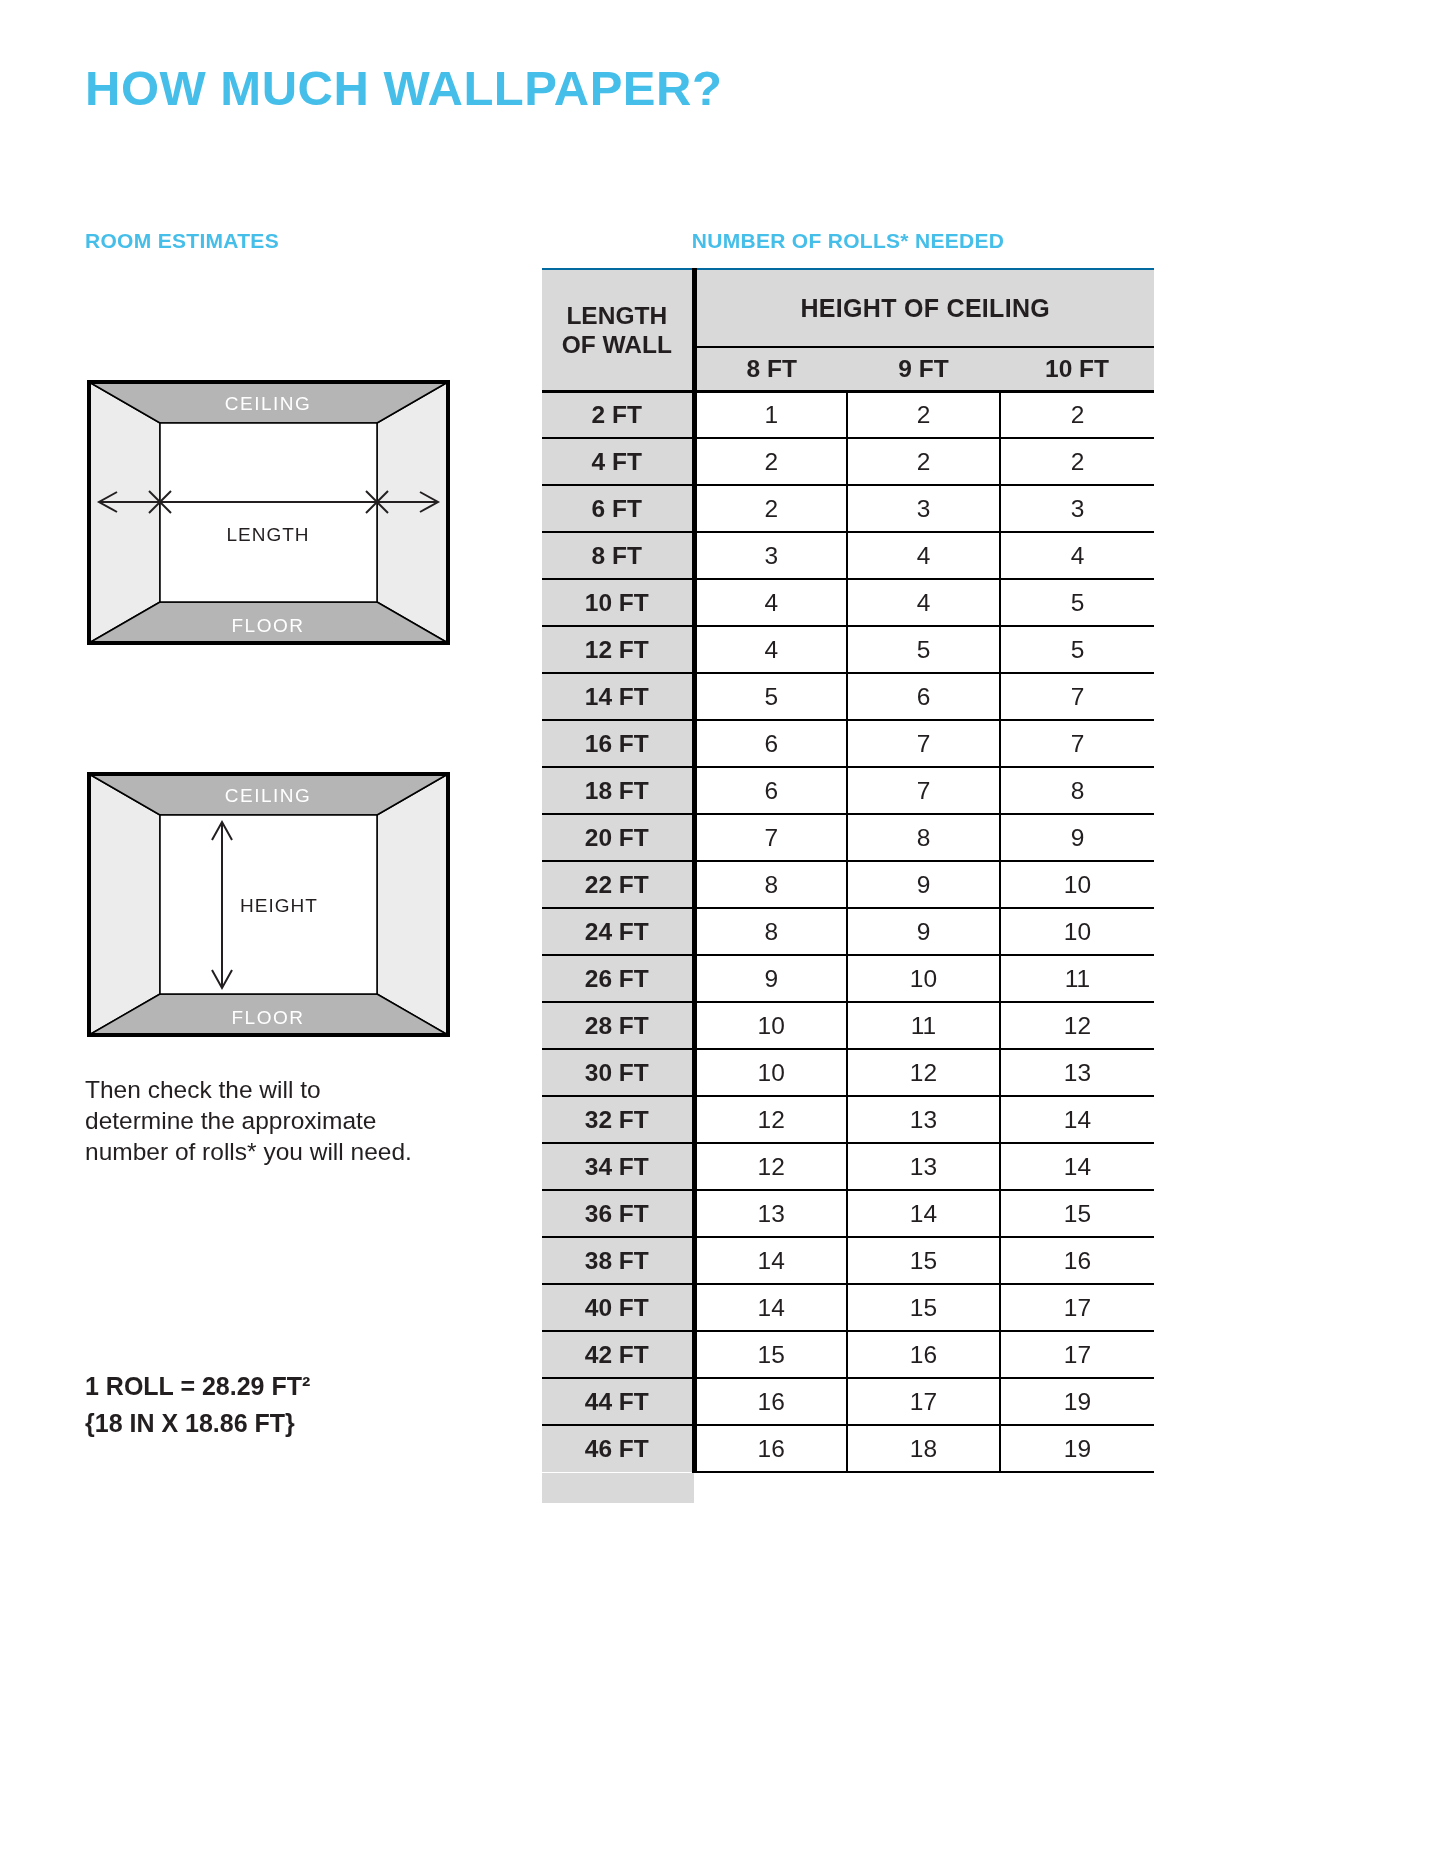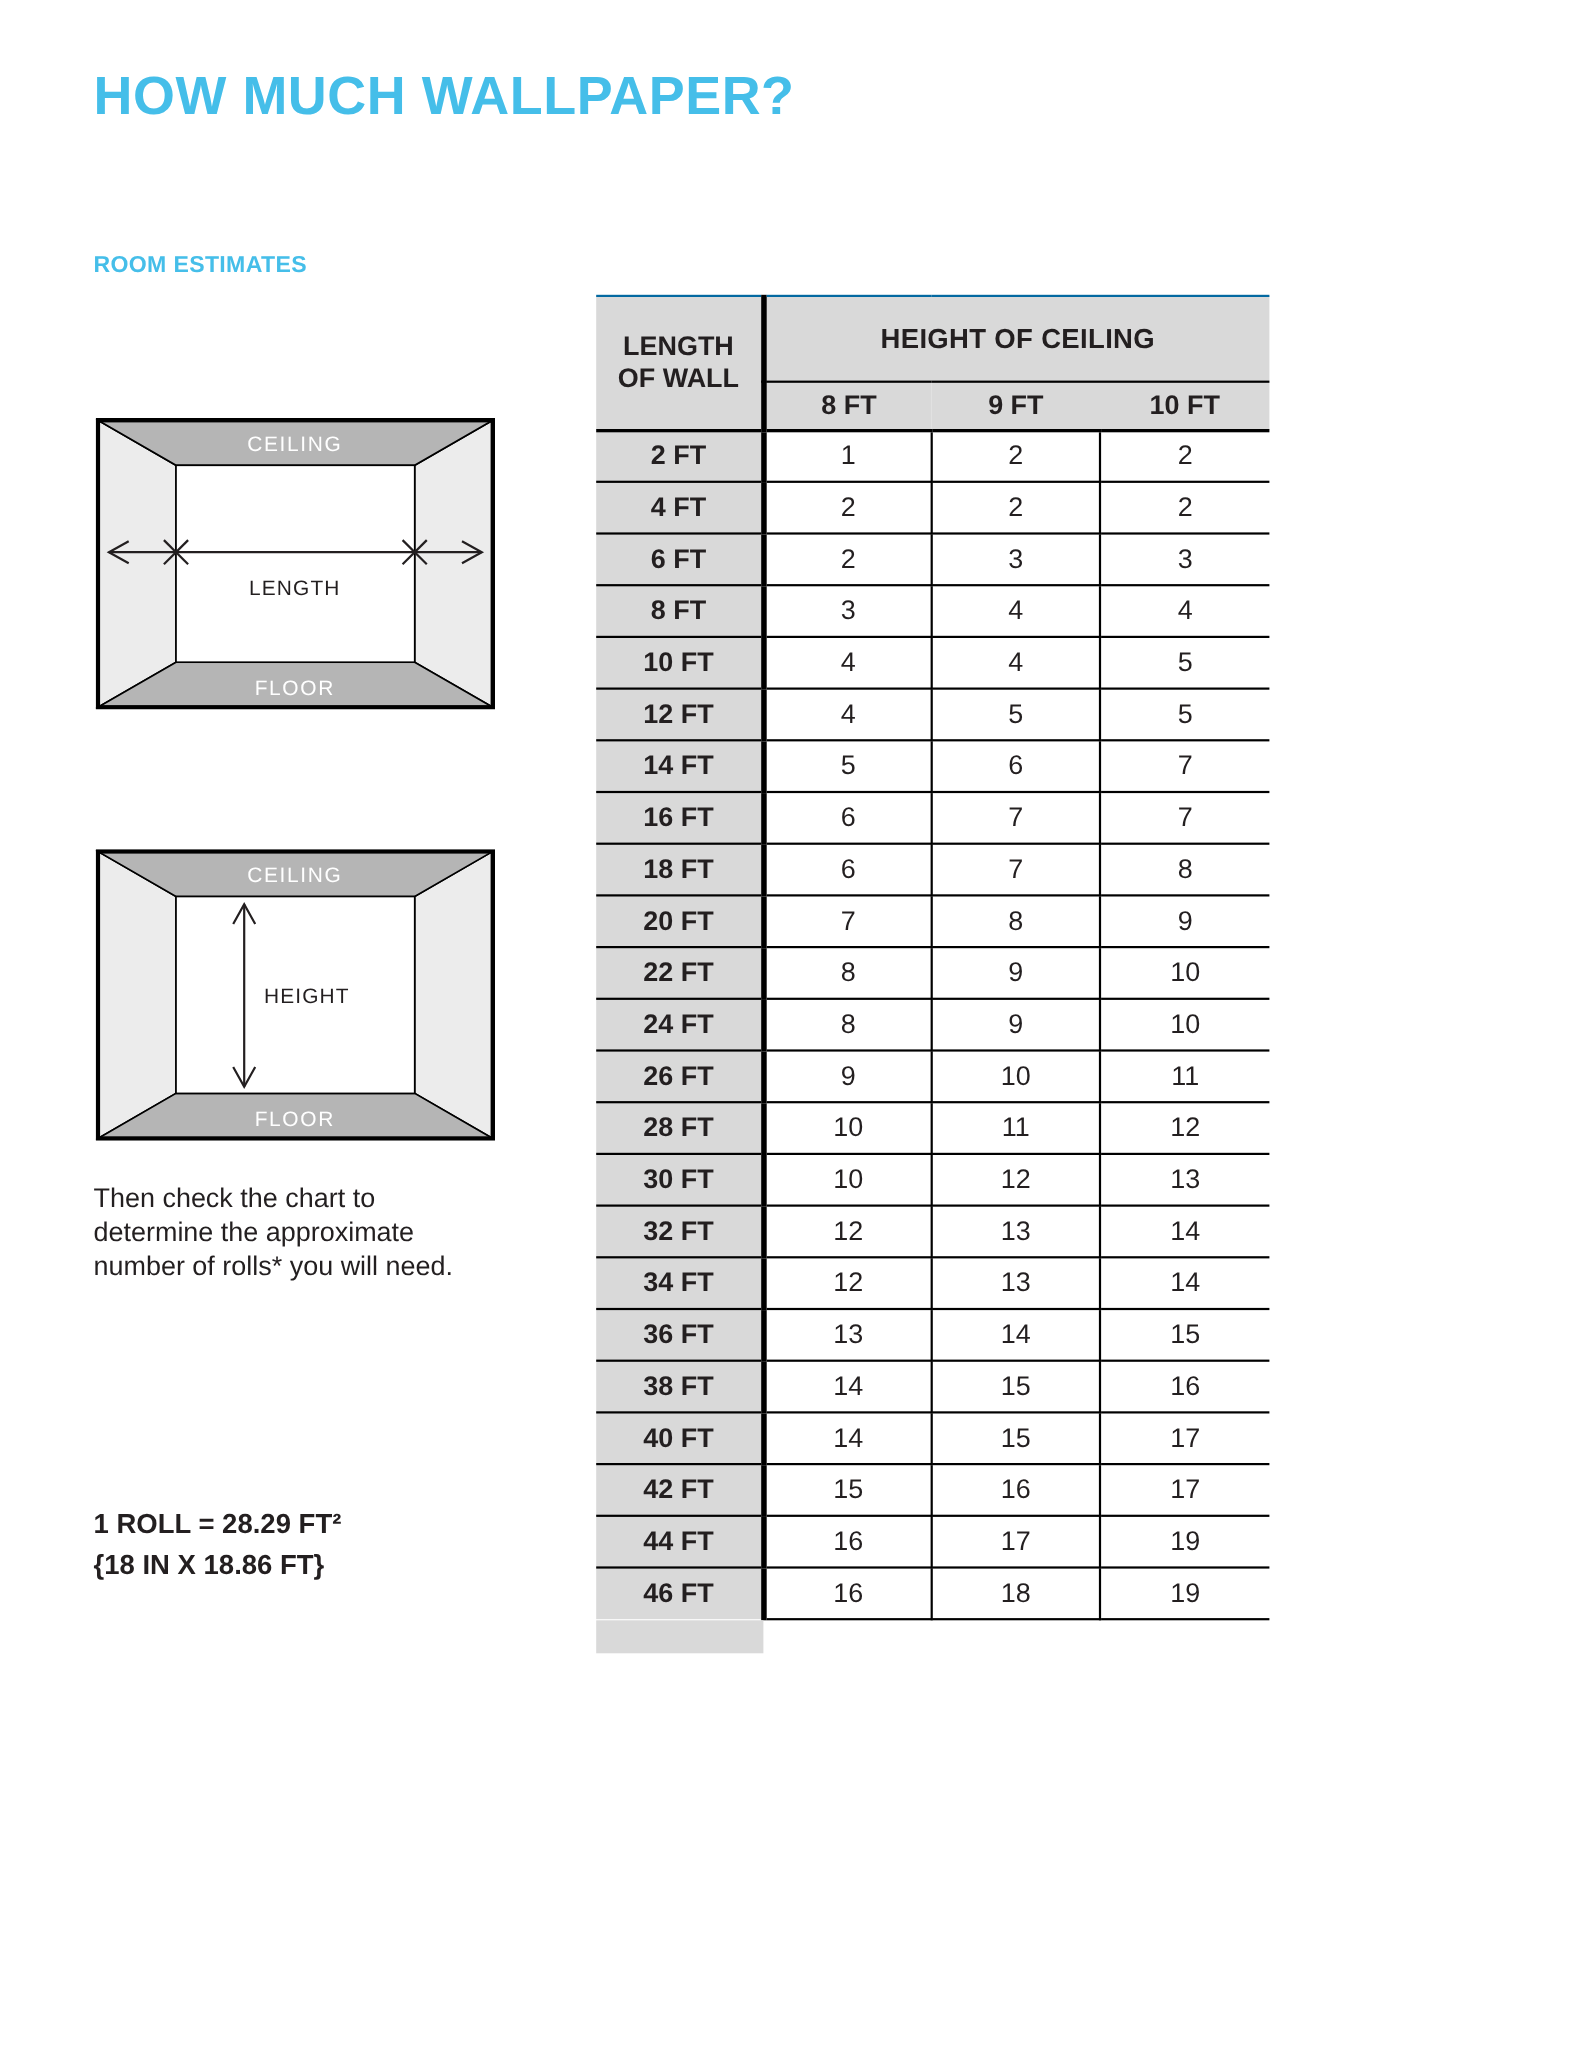--- a/index.html
+++ b/index.html
@@ -97,20 +97,21 @@
   .tail { width:152px; height:30px; background:var(--cell-gray, #d9d9d9); }
 </style>
 </head>
 <body>
 
 <div class="page">
 
   <h1 class="title">HOW MUCH WALLPAPER?</h1>
 
   <h2 class="sec-heading room-heading">ROOM ESTIMATES</h2>
+  <h2 class="sec-heading table-heading">NUMBER OF ROLLS* NEEDED</h2>
 
 
   <svg class="diagram diagram-length" viewBox="0 0 363 265" width="363" height="265">
     <polygon class="side" points="2,2 73,43 73,222 2,263"></polygon>
     <polygon class="side" points="361,2 290,43 290,222 361,263"></polygon>
     <polygon class="dark" points="2,2 361,2 290,43 73,43"></polygon>
     <polygon class="dark" points="73,222 290,222 361,263 2,263"></polygon>
     <rect class="wall" x="73" y="43" width="217" height="179"></rect>
     <rect class="outer" x="2" y="2" width="359" height="261"></rect>
     <text class="panel-label" x="181" y="30" text-anchor="middle">CEILING</text>
@@ -139,21 +140,21 @@
     <text class="panel-label" x="181" y="252" text-anchor="middle">FLOOR</text>
     <g class="arrow">
       <line x1="135" y1="50" x2="135" y2="216"></line>
       <polyline points="125,68 135,50 145,68"></polyline>
       <polyline points="125,198 135,216 145,198"></polyline>
     </g>
     <text class="dim-label" x="153" y="140" text-anchor="start">HEIGHT</text>
   </svg>
 
   <div class="para step3">
-    <div>Then check the chart to</div>
+    <div>Then check the will to</div>
     <div>determine the approximate</div>
     <div>number of rolls* you will need.</div>
   </div>
 
 
   <div class="rollinfo">
     <div>1 ROLL = 28.29 FT²</div>
     <div>{18 IN X 18.86 FT}</div>
   </div>
 

